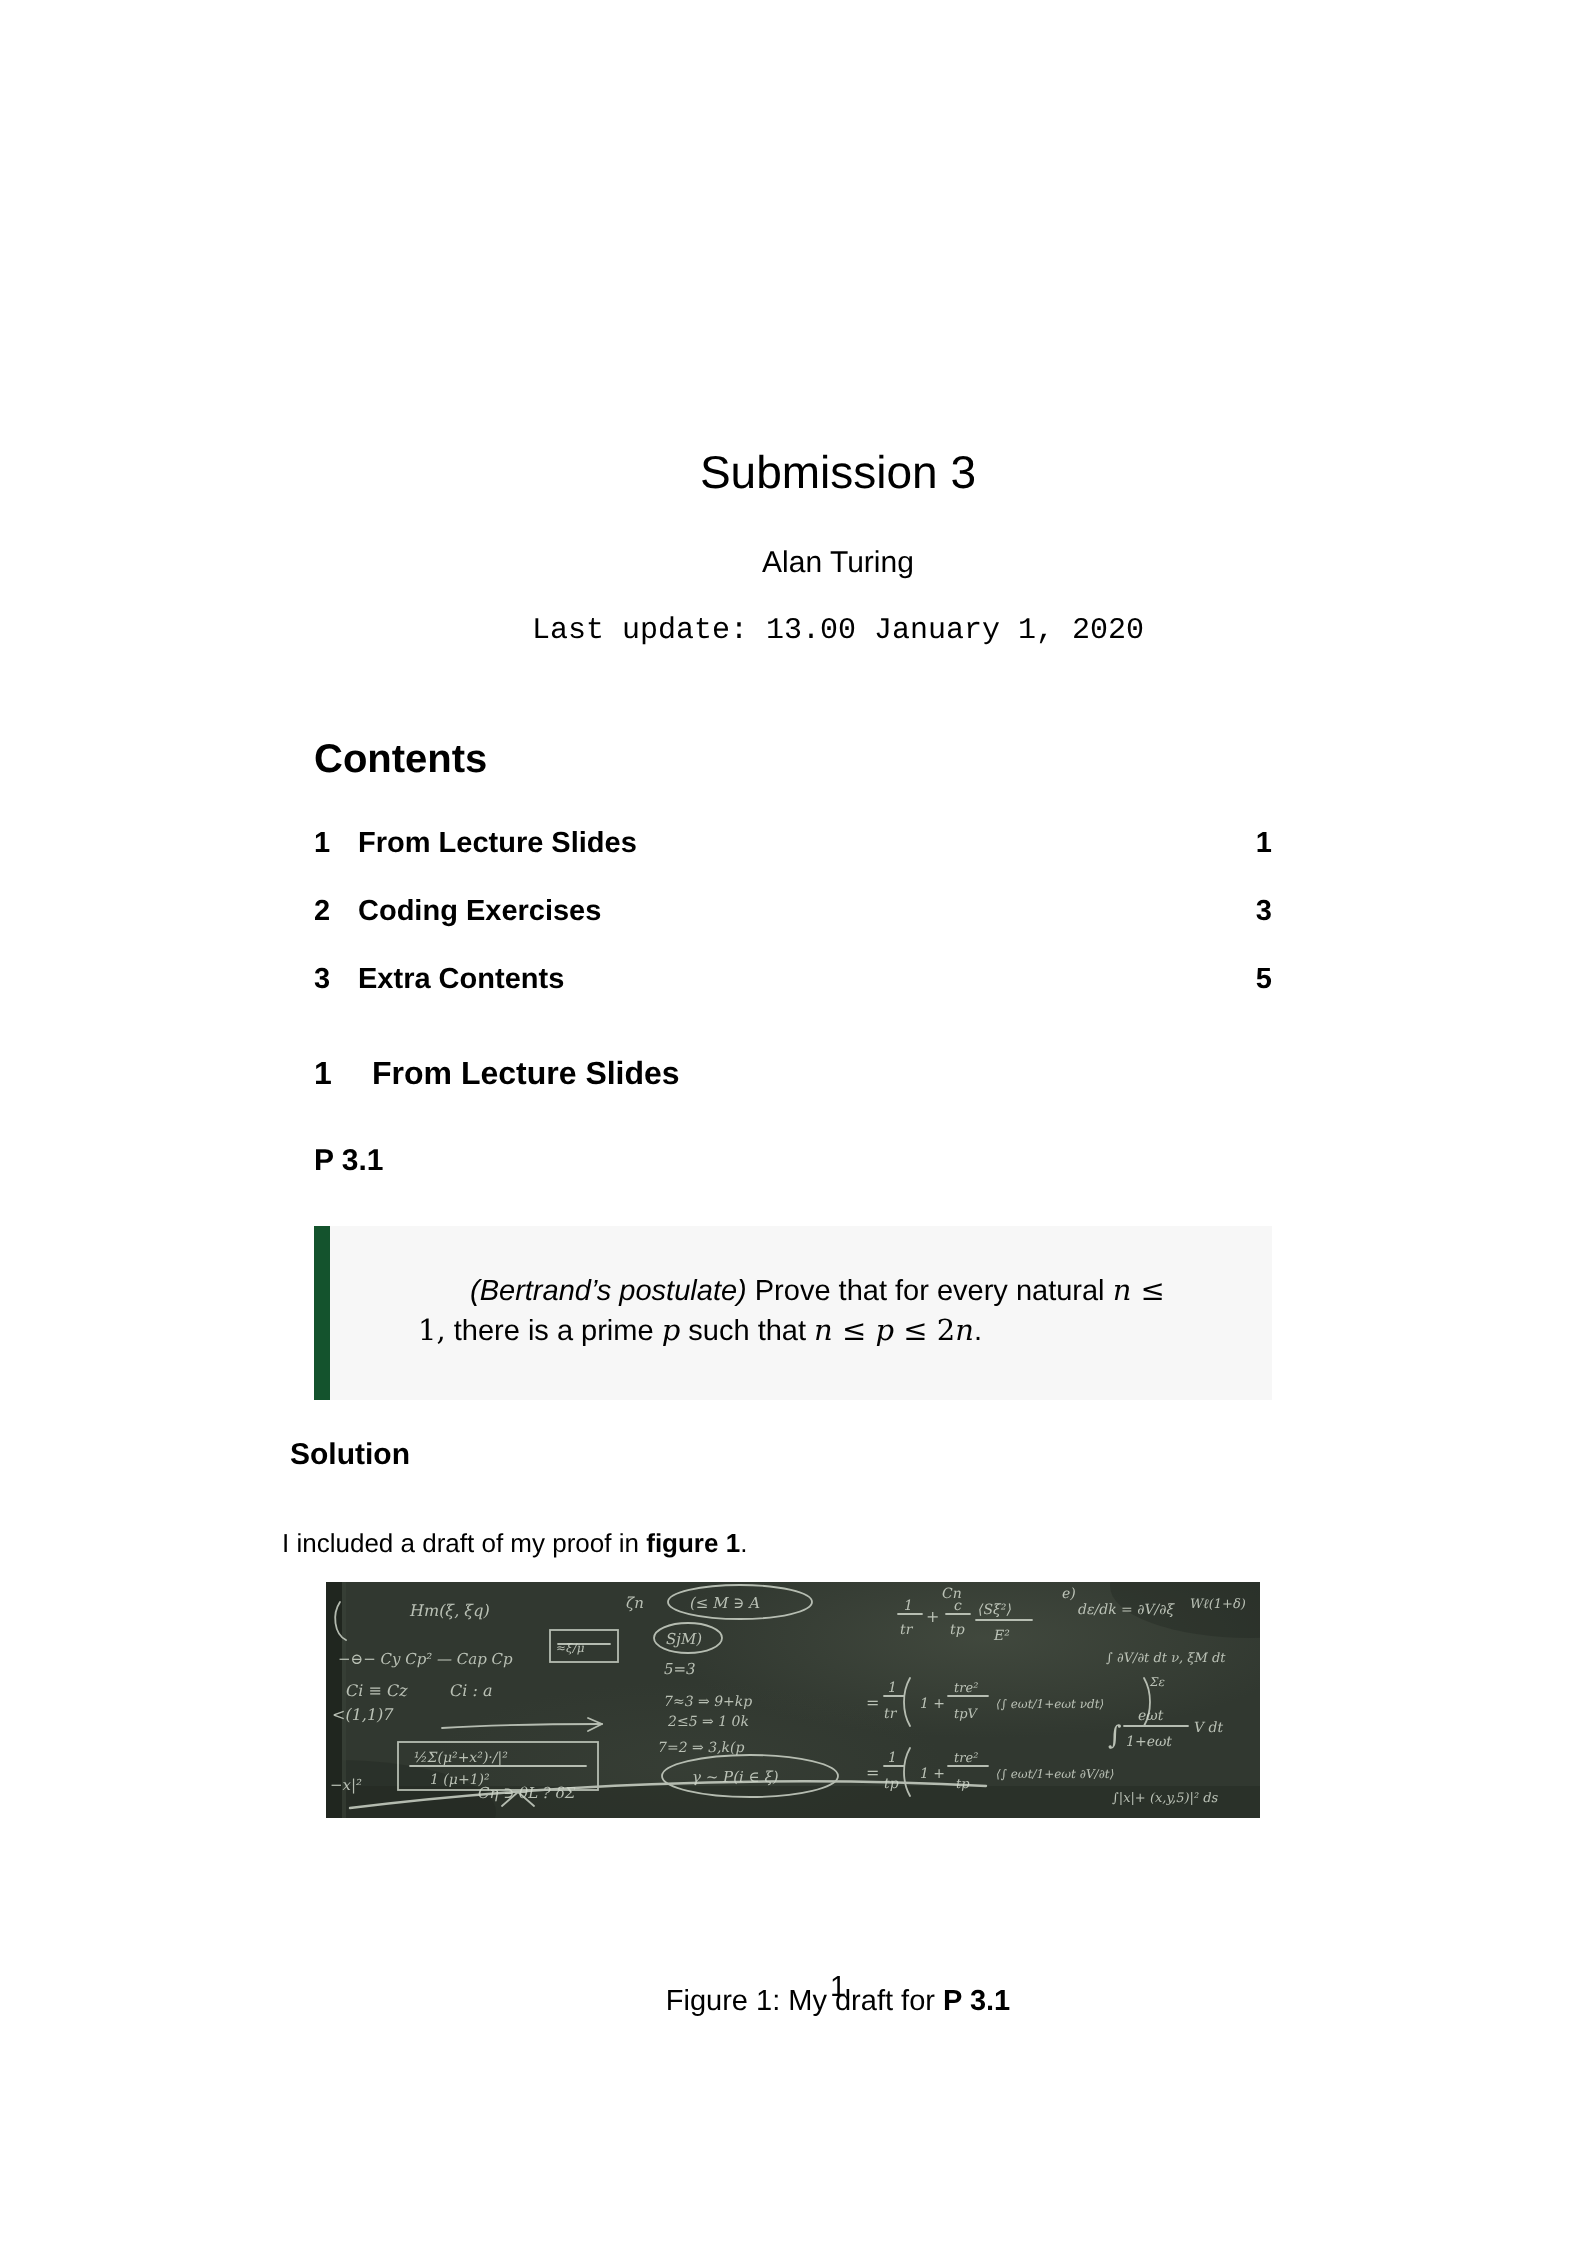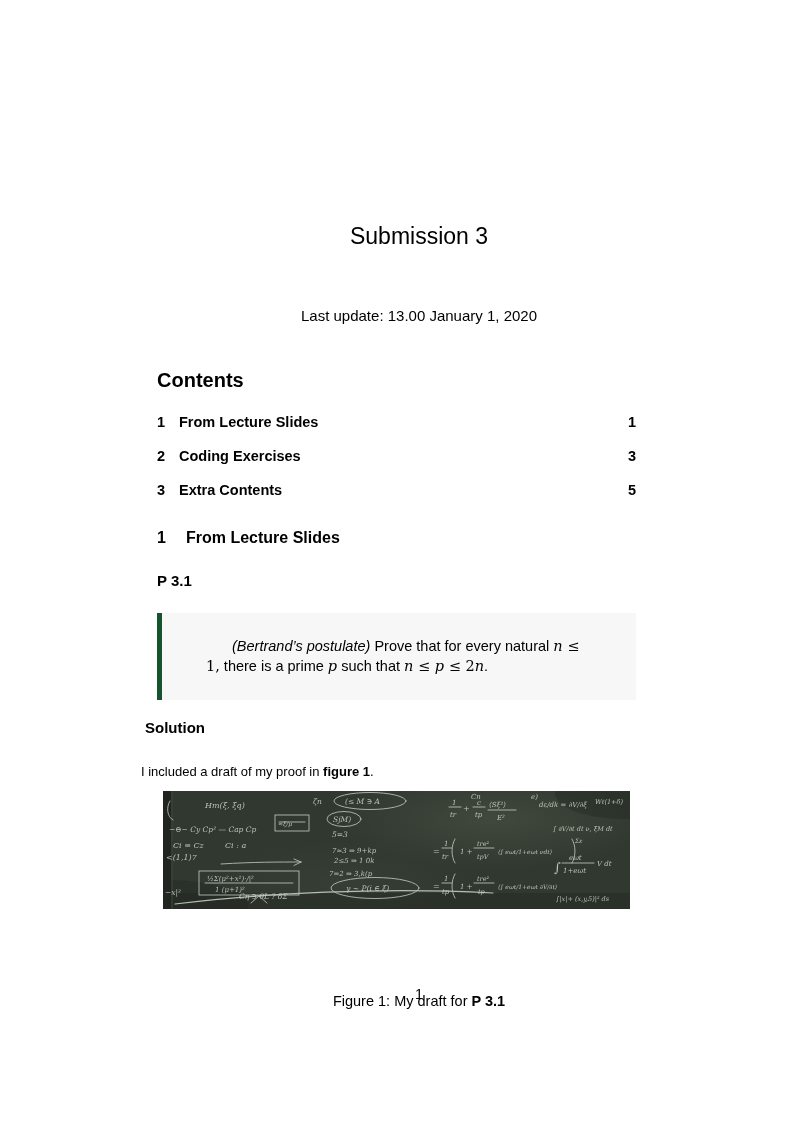--- a/index.html
+++ b/index.html
@@ -10,39 +10,39 @@
     background: #ffffff;
     font-family: "Liberation Sans", sans-serif;
     color: #000000;
     overflow: hidden;
   }
   .abs { position: absolute; }
   .centered { left: 0; right: 0; text-align: center; padding-left: 44px; }
 
   .doc-title   { top: 223px; font-size: 23px; }
   .doc-author  { top: 273px; font-size: 15px; }
-  .doc-date    { top: 307px; font-size: 15px; }
+  .doc-date    { top: 307px; font-size: 15px; font-family: Liberation Mono, monospace; }
 
   .contents-heading { left: 157px; top: 369px; font-size: 20px; font-weight: bold; }
 
   .toc { left: 157px; top: 415px; width: 479px; }
   .toc-row { display: flex; font-weight: bold; font-size: 14.5px; line-height: 15px; margin-bottom: 19px; }
   .toc-num { width: 22px; flex: 0 0 22px; }
   .toc-title { flex: 1 1 auto; }
   .toc-page { flex: 0 0 auto; margin-left: auto; }
 
   .section-heading { left: 157px; top: 529px; font-size: 16px; font-weight: bold; }
   .section-num { display: inline-block; width: 29px; }
 
   .problem-label { left: 157px; top: 572px; font-size: 15px; font-weight: bold; }
 
   .quote {
     left: 157px; top: 613px; width: 479px; height: 87px;
     background: #f7f7f7;
-    border-left: 5px solid #14532d;
+    border-left: 8px solid #14532d;
     box-sizing: border-box;
   }
   .quote-text {
     margin: 0;
     padding: 23px 0 0 44px;
     width: 384px;
     font-size: 14.5px;
     line-height: 20px;
     text-indent: 26px;
     text-align: left;
@@ -58,20 +58,21 @@
   .figure-photo { left: 163px; top: 791px; width: 467px; height: 118px; display: block; }
   .figure-caption { top: 965px; font-size: 14.5px; margin-top: 28px; }
   .page-number { top: 986px; font-size: 14.5px; }
 </style>
 </head>
 <body>
 
 <div class="page">
 
   <div class="abs centered doc-title">Submission 3</div>
+  <div class="abs centered doc-author">Alan Turing</div>
   <div class="abs centered doc-date">Last update: 13.00 January 1, 2020</div>
 
   <div class="abs contents-heading">Contents</div>
 
   <div class="abs toc">
     <div class="toc-row">
       <span class="toc-num">1</span>
       <span class="toc-title">From Lecture Slides</span>
       <span class="toc-page">1</span>
     </div>

